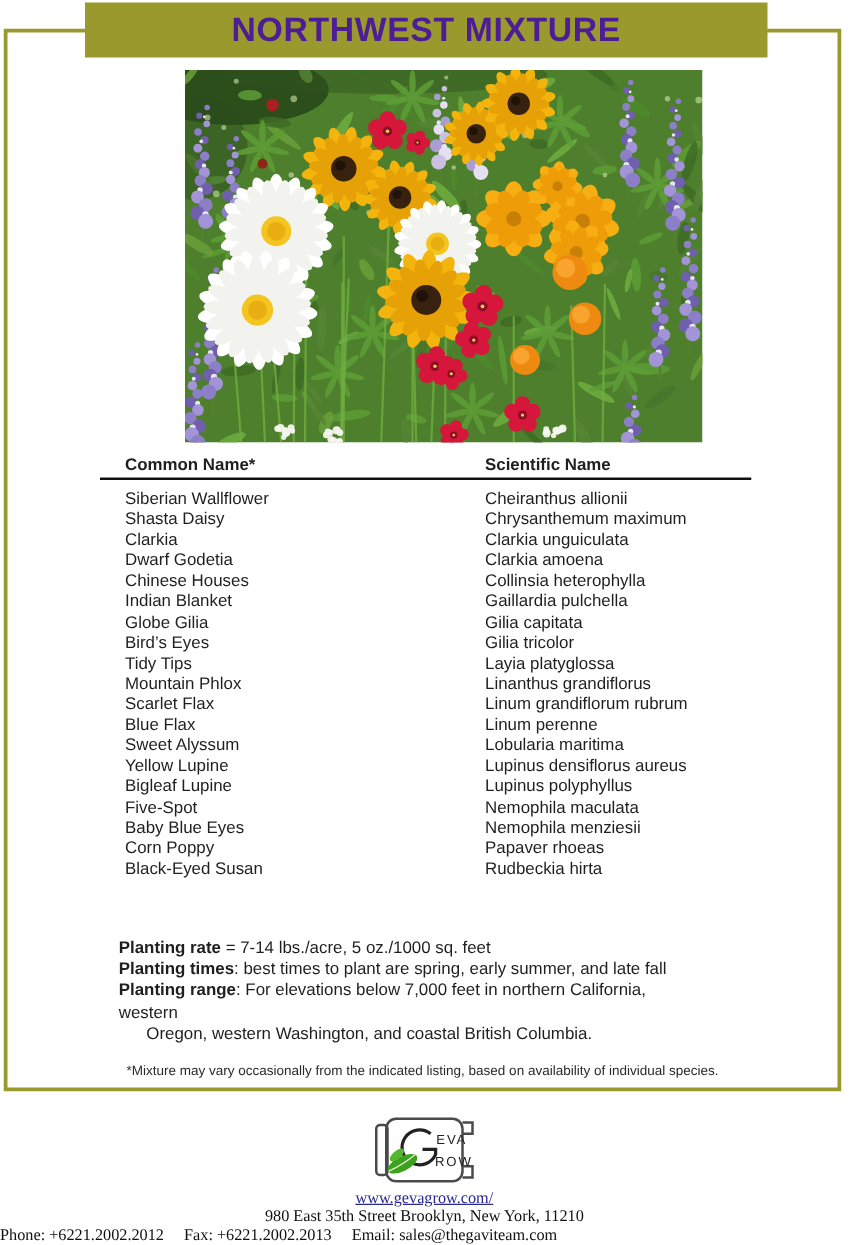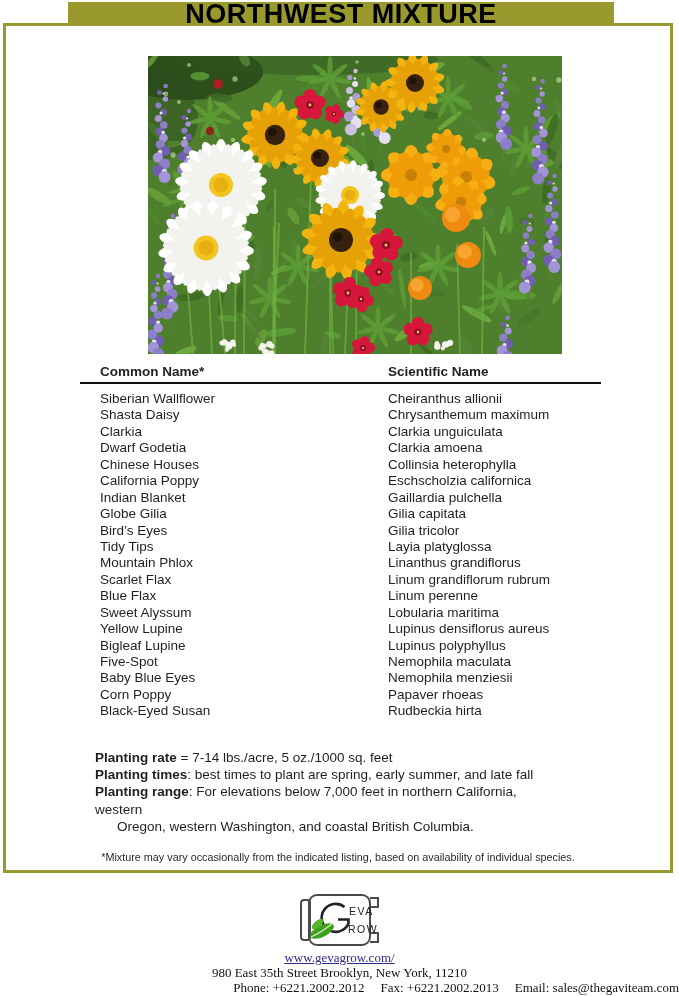--- a/index.html
+++ b/index.html
@@ -1,22 +1,22 @@
 <!DOCTYPE html>
 <html><head>
 <meta charset="utf-8">
 <style>
   html,body{margin:0;padding:0;background:#fff;}
   .page{
     position:relative;width:679px;height:996px;background:#ffffff;
     font-family:"Liberation Sans",sans-serif;color:#1f1f1f;overflow:hidden;
   }
   .banner{
-    position:absolute;left:68px;top:2px;width:546px;height:24px;
-    background:#99992e;color:#000000;display:flex;align-items:center;justify-content:center;
+    position:absolute;left:68px;top:2px;width:546px;height:44px;
+    background:#99992e;color:#4c1d95;display:flex;align-items:center;justify-content:center;
     font-weight:bold;font-size:27px;letter-spacing:0.5px;z-index:3;
   }
   .border-box{
     position:absolute;left:3px;top:23px;width:670px;height:850px;
     border:3px solid #99992e;box-sizing:border-box;z-index:1;
   }
   .photo{
     position:absolute;left:148px;top:56px;width:414px;height:298px;z-index:2;
   }
   .photo svg{display:block;width:100%;height:100%;}
@@ -33,21 +33,21 @@
   .disclaimer{
     position:absolute;left:3px;top:851px;width:670px;text-align:center;
     font-size:10.8px;color:#2a2a2a;z-index:2;
   }
   .logo{position:absolute;left:296px;top:890px;width:88px;height:60px;z-index:2;}
   .footer-line{position:absolute;left:0;width:679px;text-align:center;
     font-family:"Liberation Serif",serif;font-size:13px;color:#111;z-index:2;}
   .website-line{top:950px;}
   .website-link{color:#2b2a8f;text-decoration:underline;cursor:pointer;}
   .address-line{top:965px;}
-  .contact-line{top:980px;display:flex;justify-content:flex-end;gap:16px;}
+  .contact-line{top:980px;display:flex;justify-content:flex-start;gap:16px;}
 </style>
 </head>
 <body>
 
 <div class="page">
 
   <div class="banner">
     <span>NORTHWEST MIXTURE</span>
   </div>
 
@@ -924,24 +924,20 @@
       </div>
       <div class="srow">
         <span class="c1">Dwarf Godetia</span>
         <span class="c2">Clarkia amoena</span>
       </div>
       <div class="srow">
         <span class="c1">Chinese Houses</span>
         <span class="c2">Collinsia heterophylla</span>
       </div>
       <div class="srow">
-        <span class="c1">California Poppy</span>
-        <span class="c2">Eschscholzia californica</span>
-      </div>
-      <div class="srow">
         <span class="c1">Indian Blanket</span>
         <span class="c2">Gaillardia pulchella</span>
       </div>
       <div class="srow">
         <span class="c1">Globe Gilia</span>
         <span class="c2">Gilia capitata</span>
       </div>
       <div class="srow">
         <span class="c1">Bird’s Eyes</span>
         <span class="c2">Gilia tricolor</span>

